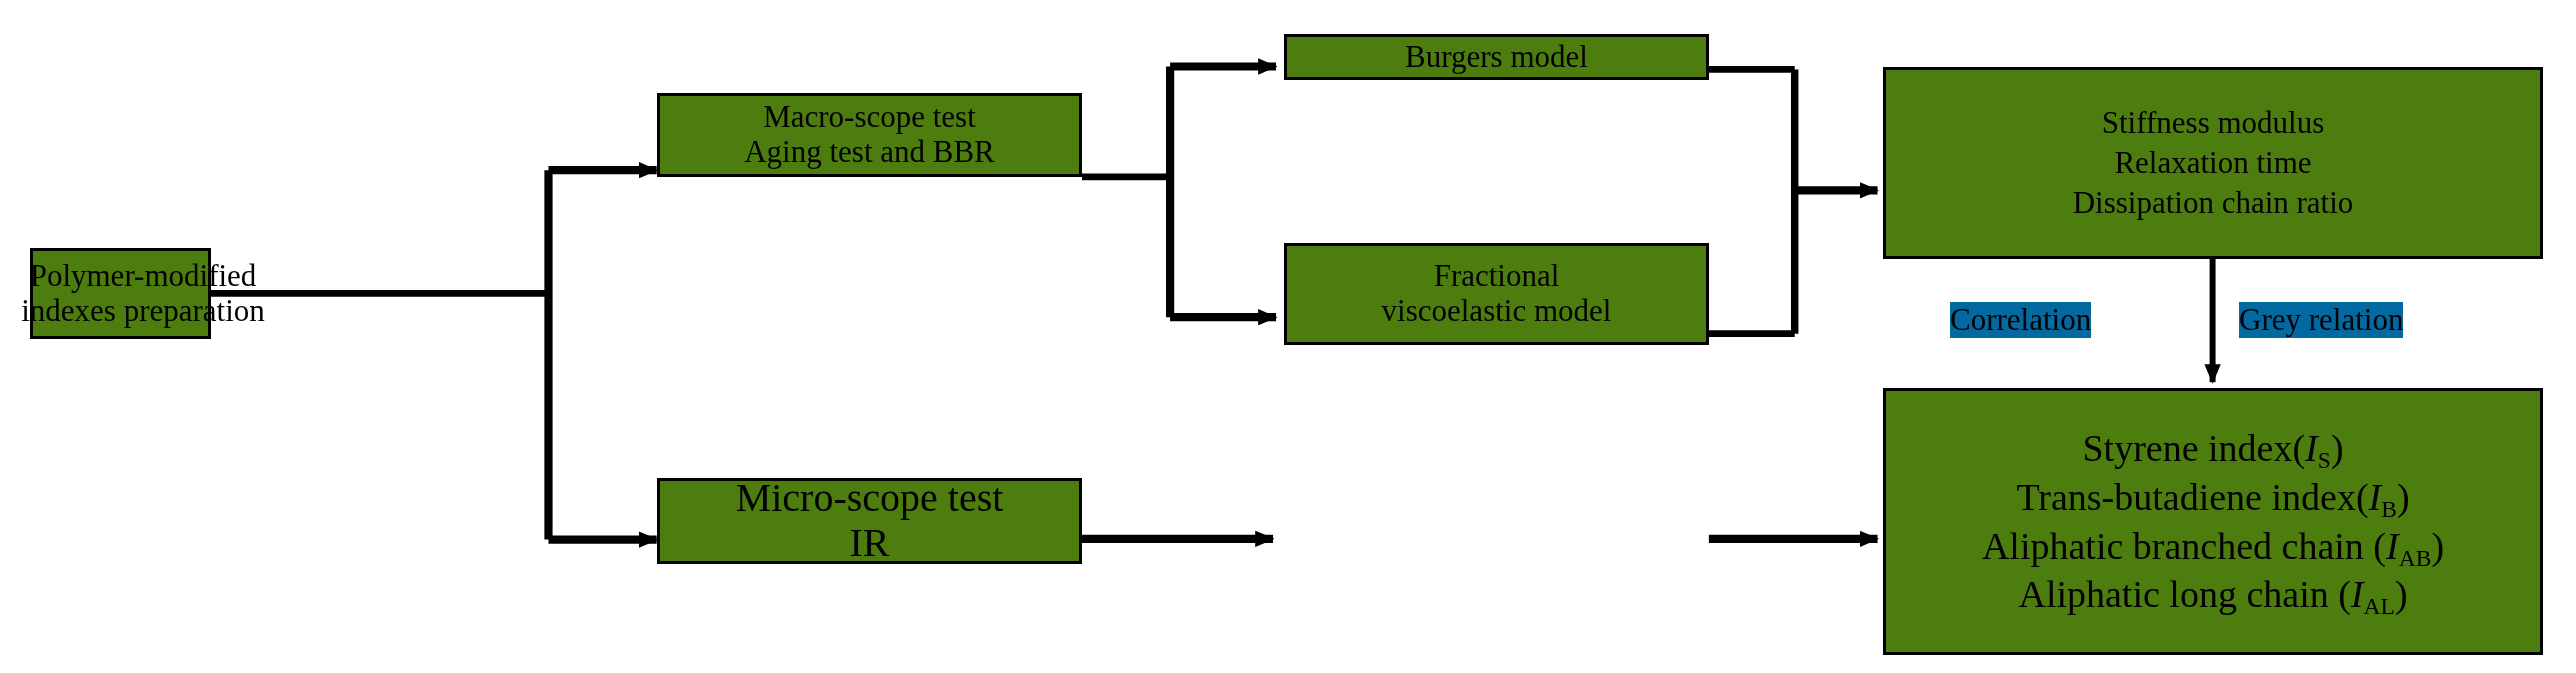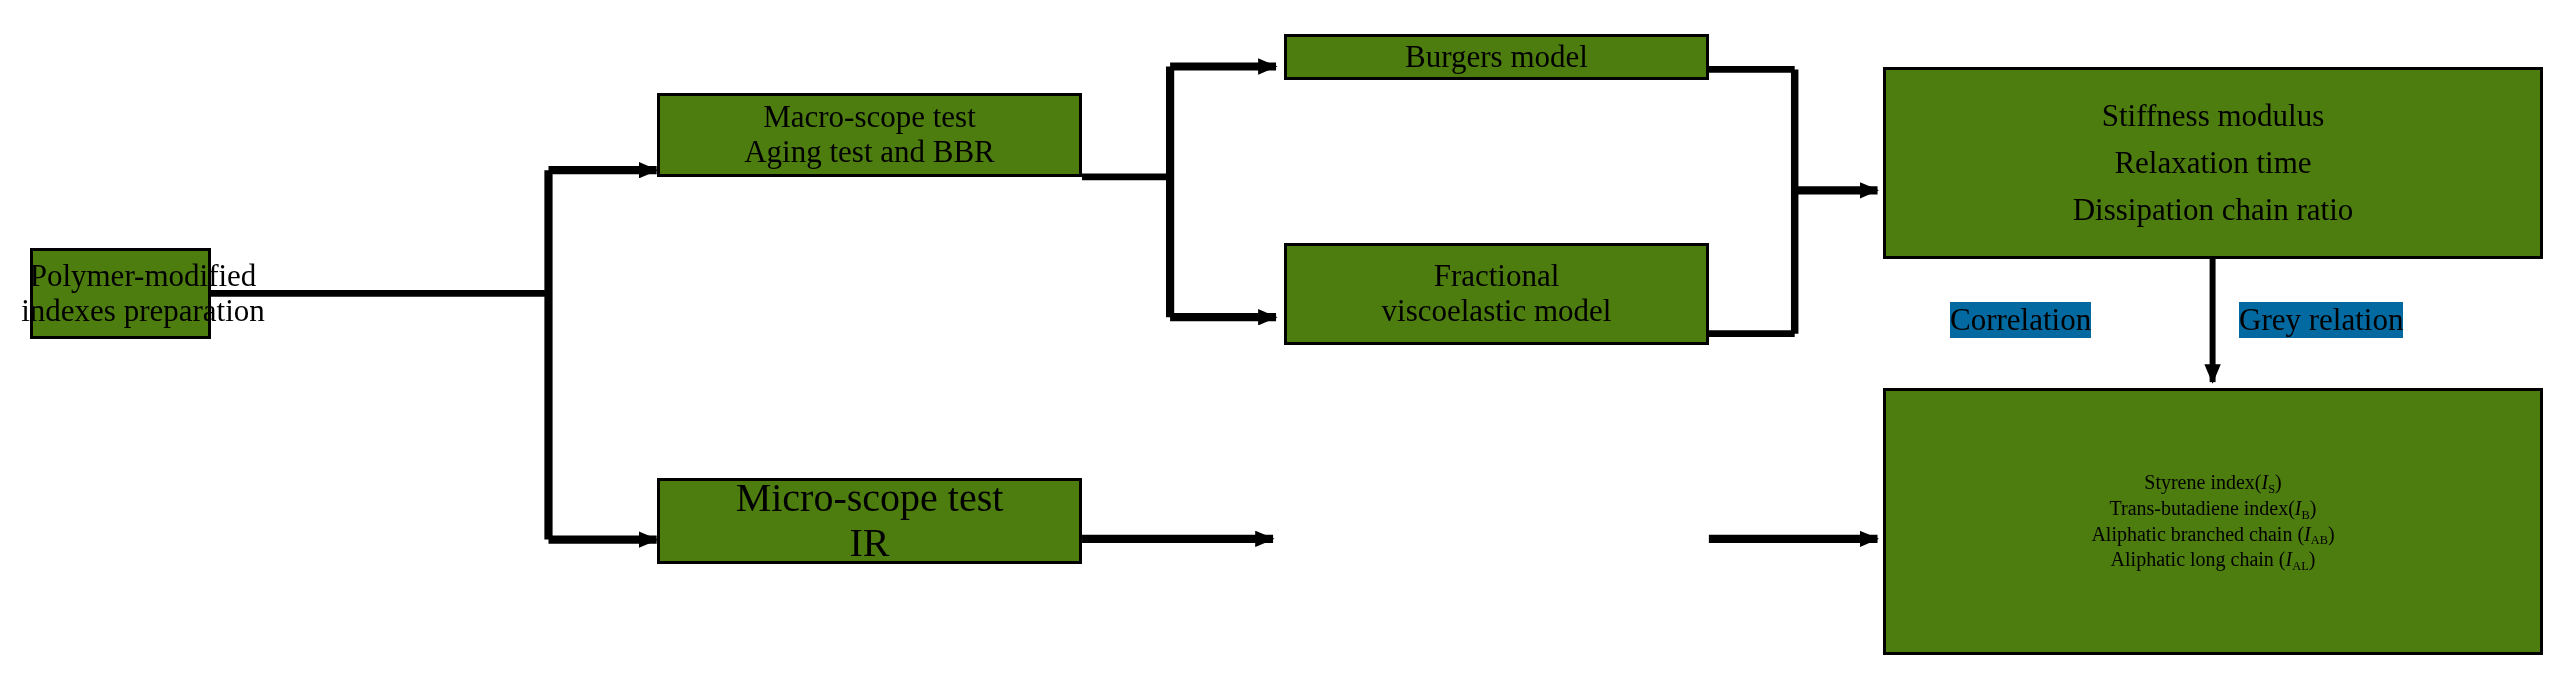--- a/index.html
+++ b/index.html
@@ -125,30 +125,30 @@
   <div class="node" style="left:1284px; top:34px; width:425px; height:46px; font-size:31px;">
     <span class="line">Burgers model</span>
   </div>
 
   <div class="node" style="left:1284px; top:243px; width:425px; height:102px; font-size:31px;">
     <span class="line">Fractional</span>
     <span class="line">viscoelastic model</span>
   </div>
 
 
-  <div class="node" style="left:1883px; top:67px; width:660px; height:192px; font-size:31px; line-height:1.30;gap:7px;">
+  <div class="node" style="left:1883px; top:67px; width:660px; height:192px; font-size:31px; line-height:1.30;">
     <span class="line">Stiffness modulus</span>
     <span class="line">Relaxation time</span>
     <span class="line">Dissipation chain ratio</span>
   </div>
 
   <div class="edge-label" style="left:1950px; top:302px; font-size:31px;">Correlation</div>
   <div class="edge-label" style="left:2239px; top:302px; font-size:31px;">Grey relation</div>
 
-  <div class="node" style="left:1883px; top:388px; width:660px; height:267px; font-size:20px; line-height:1.28;">
+  <div class="node" style="left:1883px; top:388px; width:660px; height:267px; font-size:38px; line-height:1.28;">
     <span class="line"><span>Styrene index(</span><i class="ital">I</i><sub>S</sub><span>)</span></span>
     <span class="line"><span>Trans-butadiene index(</span><i class="ital">I</i><sub>B</sub><span>)</span></span>
     <span class="line"><span>Aliphatic branched chain (</span><i class="ital">I</i><sub>AB</sub><span>)</span></span>
     <span class="line"><span>Aliphatic long chain (</span><i class="ital">I</i><sub>AL</sub><span>)</span></span>
   </div>
 
 </div>
 
 
 </body></html>

